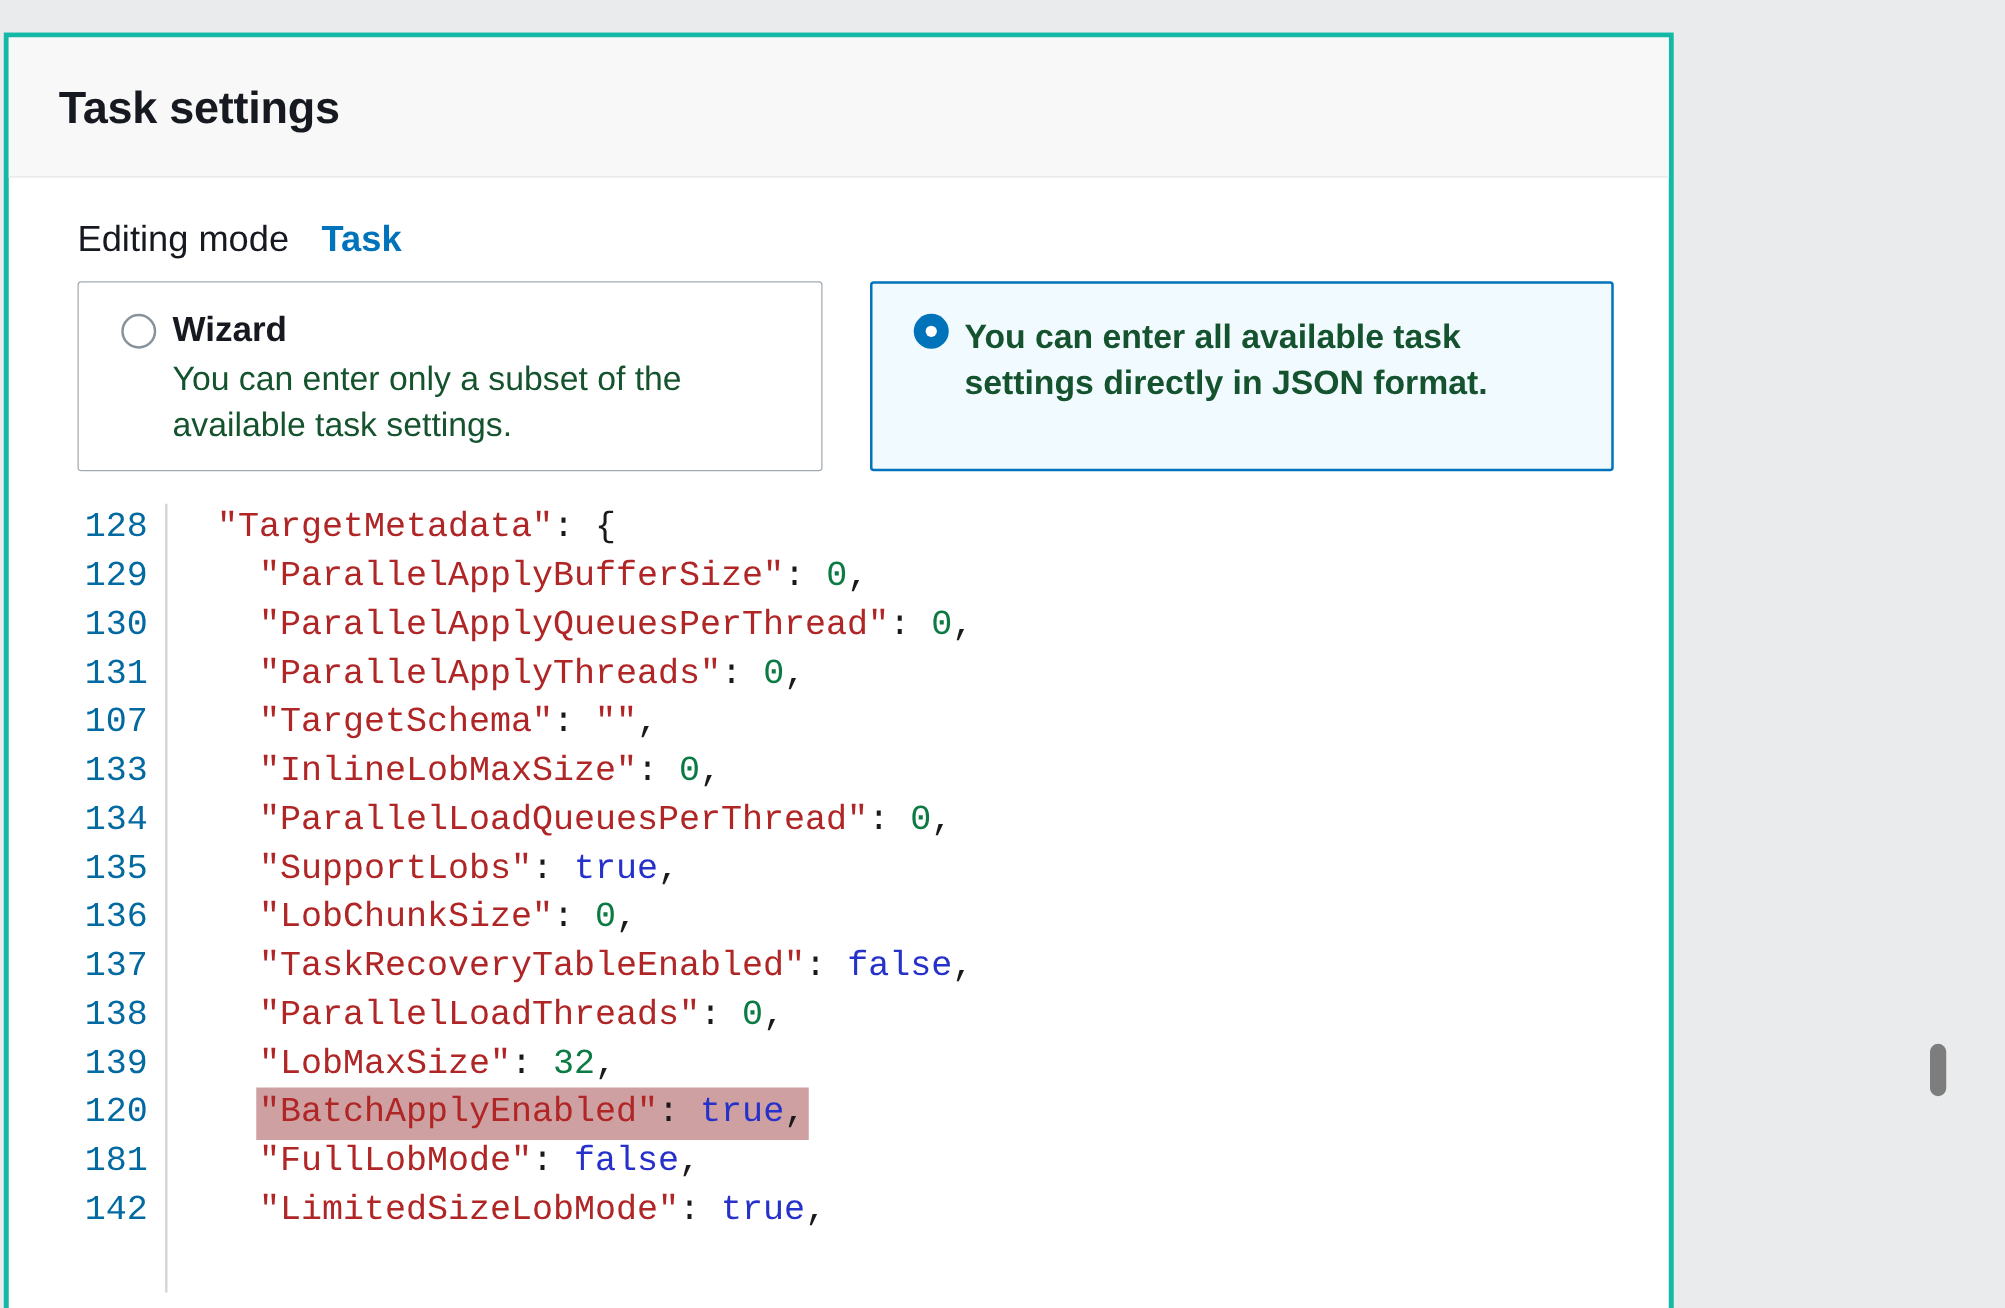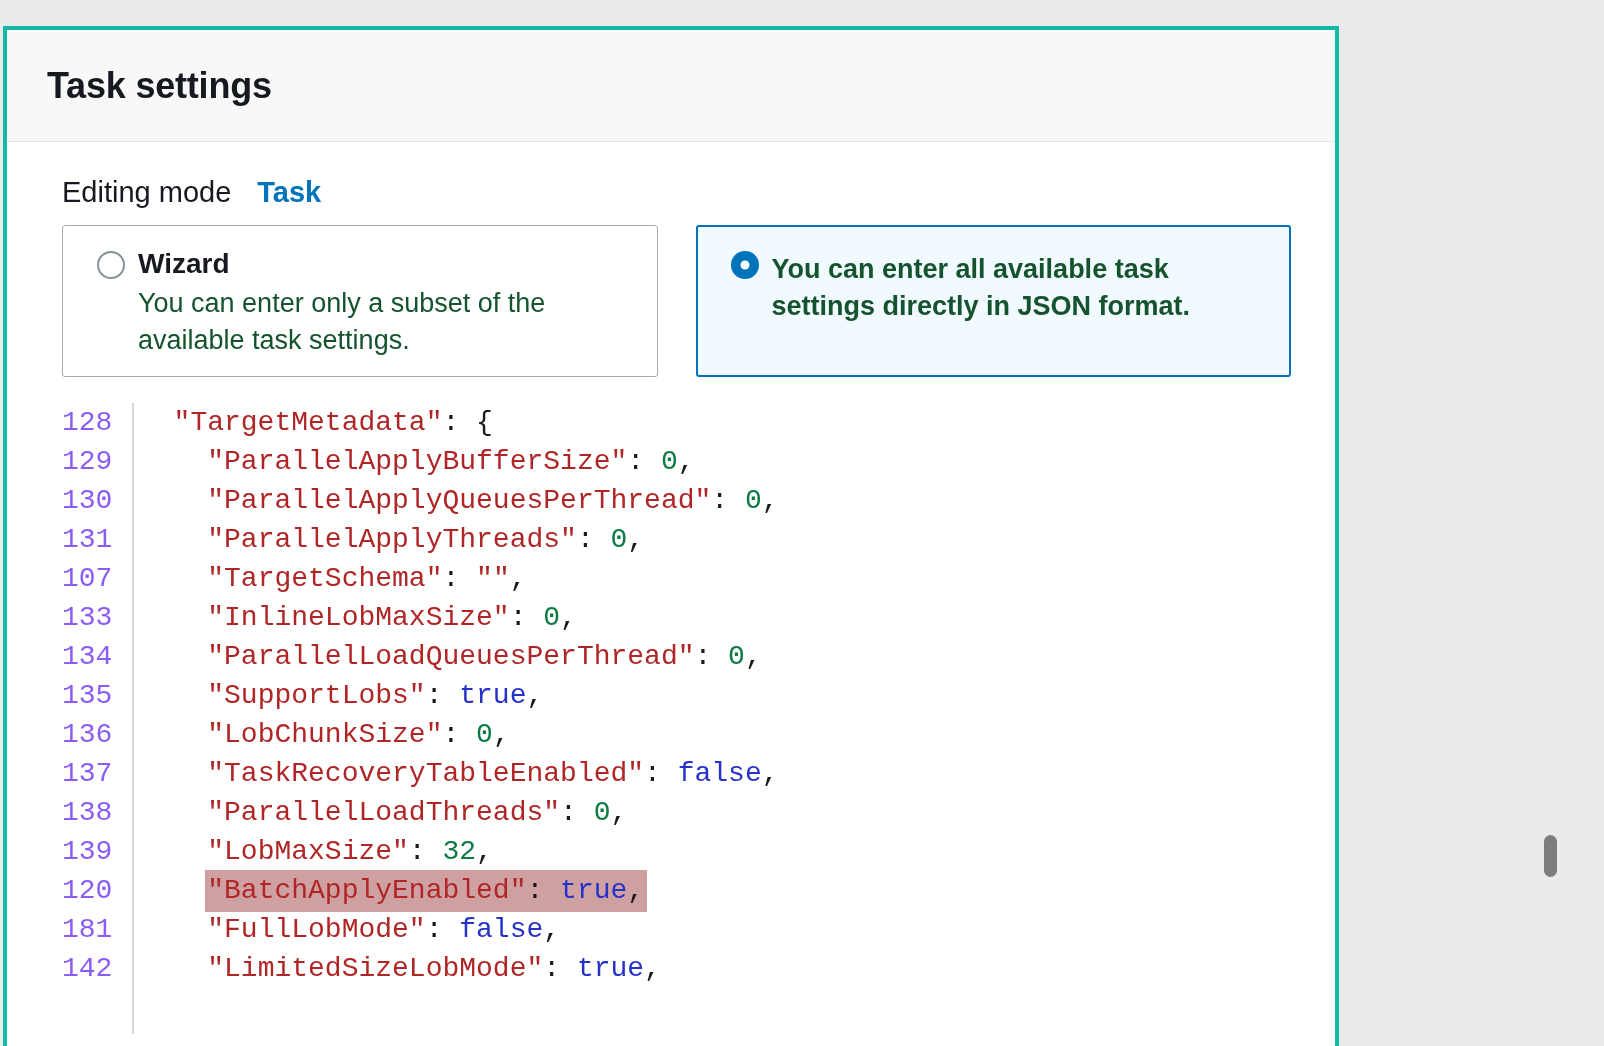--- a/index.html
+++ b/index.html
@@ -44,21 +44,21 @@
   .card.selected .card-desc{ max-width:640px;font-weight:bold; }
 
   .editor{
     margin-top:26px; display:flex;
     font-family:"Liberation Mono", monospace;
     font-size:28px; line-height:39px;
   }
   .gutter{
     width:72px; padding-right:8px; padding-bottom:46px;
     border-right:2px solid #d6d6d6;
-    text-align:left; color:#8b5cf6;
+    text-align:center; color:#0369a1;
   }
   .code{ padding-left:6px; flex:1; cursor:text; }
   .cl{ white-space:pre; }
   .tk-key, .tk-string{ color:#b02525; }
   .tk-number{ color:#0c7a43; }
   .tk-boolean{ color:#2531c9; }
   .tk-punct, .tk-open{ color:#1a1a1a; }
   .hl{ background:#cfa0a2; padding:5px 3px 6px 2px; margin-left:-2px; }
 
   .scroll-thumb{

